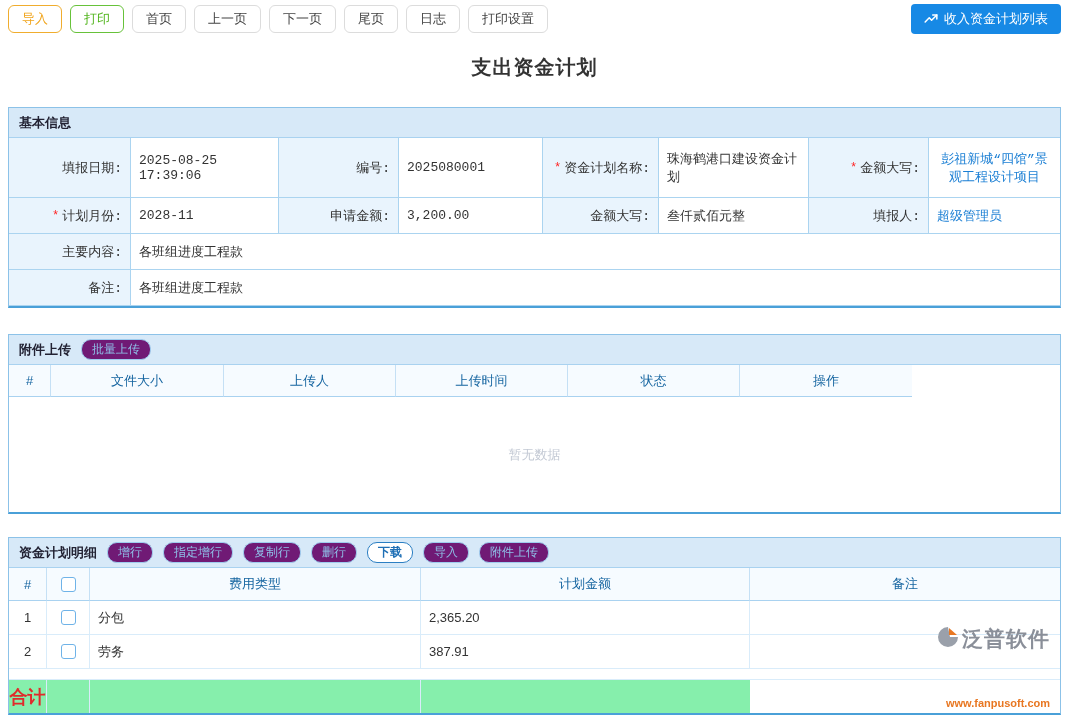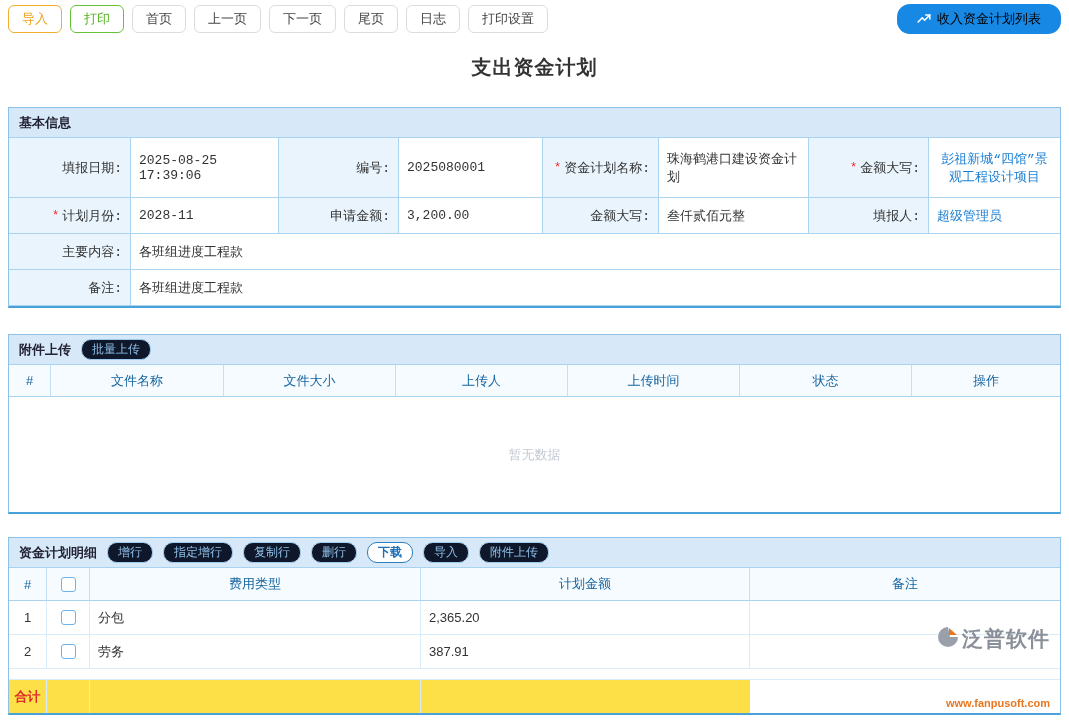--- a/index.html
+++ b/index.html
@@ -2,29 +2,29 @@
 <html><head>
 <meta charset="utf-8">
 <style>
   * { box-sizing: border-box; margin: 0; padding: 0; }
   html,body { width: 1069px; height: 721px; background:#fff; font-family:"Liberation Sans","DejaVu Sans",sans-serif; color:#333; overflow:hidden; }
   .toolbar { display:flex; align-items:center; padding:4px 8px 0 8px; gap:8px; }
   .tb-btn { background:#fff; border:1px solid #dcdcdc; border-radius:6px; padding:5px 13px; font-size:13px; color:#444; cursor:pointer; line-height:1.2; }
   .tb-btn.orange { border-color:#f0ad2e; color:#f0a51e; }
   .tb-btn.green { border-color:#67c23a; color:#52b51e; }
   .tb-spacer { flex:1; }
-  .tb-primary { background:#1789e5; color:#000000; border:none; border-radius:13px; padding:6px 20px; font-size:13px; display:flex; align-items:center; gap:6px; cursor:pointer; }
+  .tb-primary { background:#1789e5; color:#ffffff; border:none; border-radius:4px; padding:6px 13px; font-size:13px; display:flex; align-items:center; gap:6px; cursor:pointer; }
   .tb-primary svg { display:block; }
   h1.page-title { text-align:center; font-size:20px; font-weight:bold; color:#333; margin:20px 0 0 0; letter-spacing:1px; }
 
   .panel { margin:0 8px; border:1px solid #8cc2e8; border-bottom:2px solid #4aa0d8; }
   .panel-1 { margin-top:26px; }
   .panel-head { background:#d7e9f8; padding:4px 10px; height:30px; display:flex; align-items:center; gap:10px; border-bottom:1px solid #a9d2f0; }
   .panel-head .ttl { font-size:13px; font-weight:bold; color:#223; }
-  .pill { background:#0f172a; border:1px solid #9fccee; color:#8fc0e8; border-radius:10px; font-size:12px; padding:2px 10px; cursor:pointer; line-height:1.3; }
+  .pill { background:#701a75; border:1px solid #9fccee; color:#8fc0e8; border-radius:10px; font-size:12px; padding:2px 10px; cursor:pointer; line-height:1.3; }
   .pill.on { background:#fff; border:1.5px solid #2b7fc3; color:#1f6fb5; font-weight:bold; }
 
   
   .bi-grid { display:grid; grid-template-columns:122px 148px 120px 144px 116px 150px 120px 1fr;font-family:Liberation Mono, monospace; }
   .bi-grid > div { border-right:1px solid #abd4f0; border-bottom:1px solid #abd4f0; font-size:13px; display:flex; align-items:center; min-height:36px; }
   .bi-grid > div:nth-child(8n), .bi-grid > div.last { border-right:none; }
   .lbl { background:#e9f4fd; justify-content:flex-end; text-align:right; padding:4px 8px 4px 4px; color:#333; }
   .val { background:#fff; padding:4px 8px; }
   .r1 { min-height:60px !important; }
   .req { color:#f22; margin-right:3px; font-size:12px; }
@@ -38,21 +38,21 @@
   .att-head > div:last-child { border-right:none; }
   .att-empty { height:115px; display:flex; align-items:center; justify-content:center; color:#c3c9d4; font-size:13px; background:#fff; }
 
   
   .dt-head, .dt-row, .dt-total { display:grid; grid-template-columns:38px 43px 331px 329px 1fr; }
   .dt-head > div { border-right:1px solid #c5e0f5; border-bottom:1px solid #a9d2f0; background:#f6fbff; color:#1464a0; font-size:13px; height:33px; display:flex; align-items:center; justify-content:center; }
   .dt-row > div { border-right:1px solid #d9ecfa; border-bottom:1px solid #d9ecfa; background:#fff; font-size:13px; height:34px; display:flex; align-items:center; padding:0 8px; }
   .dt-head > div:last-child, .dt-row > div:last-child, .dt-total > div:last-child { border-right:none; }
   .dt-row > div.cc, .dt-total > div.cc { justify-content:center; padding:0; }
   .dt-spacer { height:11px; background:#fff; border-bottom:1px solid #d9ecfa; }
-  .dt-total > div { border-right:1px solid #d9ecfa; background:#fde047; font-size:13px; height:33px; display:flex; align-items:center; padding:0 8px; }
+  .dt-total > div { border-right:1px solid #d9ecfa; background:#86efac; font-size:18px; height:33px; display:flex; align-items:center; padding:0 8px; }
   .red { color:#e02b2b; }
   .cbx { width:15px; height:15px; border:1px solid #6fb3e8; border-radius:3px; background:#fff; cursor:pointer; }
 
   .brand { position:absolute; right:10px; bottom:4px; display:flex; flex-direction:column; align-items:flex-end; line-height:1; background:transparent;gap:45px; }
   .brand-top { display:flex; align-items:center; gap:2px; }
   .brand-name { font-size:21px; font-weight:bold; color:#8a8f99; letter-spacing:1px; }
   .brand-url { font-size:11px; color:#e87722; font-weight:bold; margin-top:1px; }
 </style>
 </head>
 <body>
@@ -138,21 +138,20 @@
   </div>
 </div>
 
 <div class="panel" style="margin-top:26px;">
   <div class="panel-head">
     <span class="ttl">附件上传</span>
     <button class="pill">批量上传</button>
   </div>
   <div class="att-head">
     <div>#</div>
-    <div>文件名称</div>
     <div>文件大小</div>
     <div>上传人</div>
     <div>上传时间</div>
     <div>状态</div>
     <div>操作</div>
   </div>
   <div class="att-empty">暂无数据</div>
 </div>
 
 <div class="panel" style="margin-top:23px; position:relative;">

